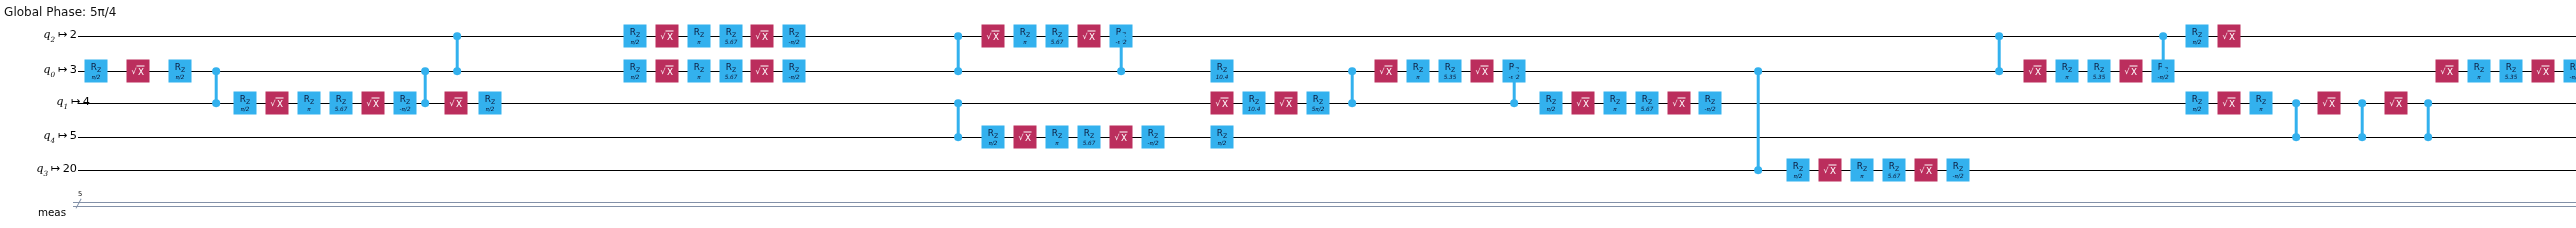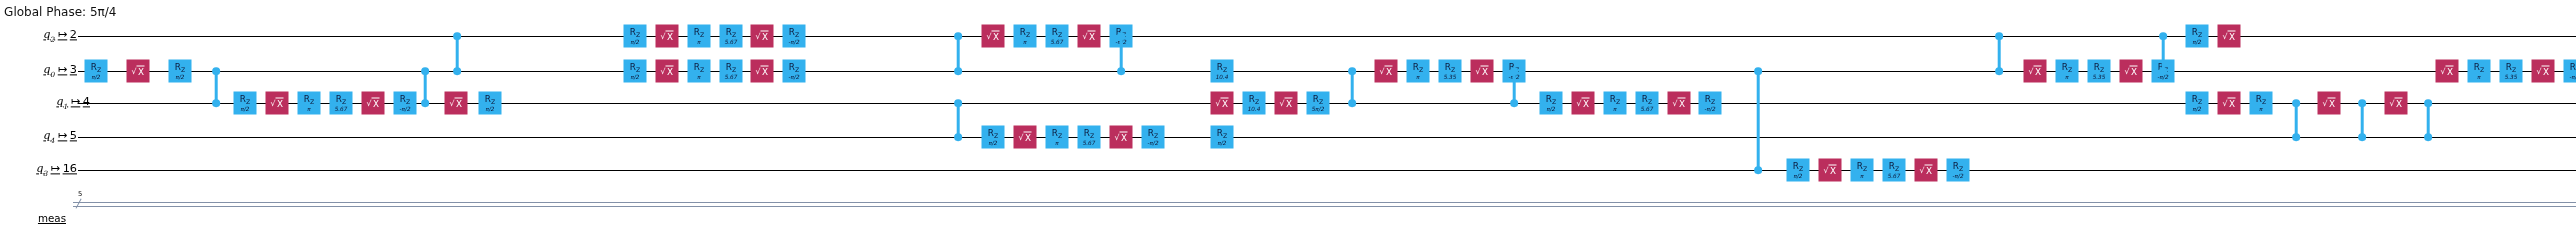--- a/index.html
+++ b/index.html
@@ -8,21 +8,21 @@
 
   .global-phase{
     position:absolute;left:4.1px;top:4.6px;
     font-size:12px;color:#111;white-space:nowrap;
     font-family:"DejaVu Sans","Liberation Sans",sans-serif;
   }
 
   .wire-label{
     position:absolute;right:0;transform:translateY(-50%);
     font-size:11.3px;color:#000;white-space:nowrap;text-align:right;
-    font-family:"DejaVu Serif","Liberation Serif",serif;font-style:italic;text-decoration:underline;
+    font-family:"DejaVu Serif","Liberation Serif",serif;font-style:italic;
   }
   .wire-label .sub{font-size:7.2px;vertical-align:sub;}
   .wire-label .maps{font-style:normal;font-family:"DejaVu Sans",sans-serif;padding:0 2.6px;}
   .wire-label .idx{font-style:normal;font-family:"DejaVu Sans",sans-serif;}
   .wire-label.creg{font-style:normal;font-family:"DejaVu Sans",sans-serif;font-size:10.3px;}
 
   .qwire{position:absolute;height:0;border-top:1.5px solid #000;}
   .cwire{position:absolute;height:3.1px;border-top:1px solid #8391a8;border-bottom:1px solid #8391a8;background:#ffffff;}
   .cwire-slash{position:absolute;width:1px;height:11.3px;background:#8391a8;transform:rotate(28deg);}
   .cwire-count{position:absolute;font-size:6.7px;color:#000;font-family:"DejaVu Sans",sans-serif;}
@@ -49,22 +49,22 @@
 
 <div id="circuit-root">
 
   <div class="global-phase">Global Phase: 5π/4</div>
 
   <div id="labels-layer">
       <div class="wire-label" style="top: 36px; width: 77px; left: 0px;"><span>q</span><span class="sub">2</span><span class="maps">↦</span><span class="idx">2</span></div>
       <div class="wire-label" style="top: 71px; width: 77px; left: 0px;"><span>q</span><span class="sub">0</span><span class="maps">↦</span><span class="idx">3</span></div>
       <div class="wire-label" style="top: 103px; width: 77px; left: 13px;"><span>q</span><span class="sub">1</span><span class="maps">↦</span><span class="idx">4</span></div>
       <div class="wire-label" style="top: 137px; width: 77px; left: 0px;"><span>q</span><span class="sub">4</span><span class="maps">↦</span><span class="idx">5</span></div>
-      <div class="wire-label" style="top: 170px; width: 77px; left: 0px;"><span>q</span><span class="sub">3</span><span class="maps">↦</span><span class="idx">16</span></div>
-      <div class="wire-label creg" style="top: 218px; width: 66px; left: 0px;">meas</div>
+      <div class="wire-label" style="top: 170px; width: 77px; left: 0px;"><span>q</span><span class="sub">3</span><span class="maps">↦</span><span class="idx">20</span></div>
+      <div class="wire-label creg" style="top: 212px; width: 66px; left: 0px;">meas</div>
     </div>
   <div id="wires-layer">
       <div class="qwire" style="left: 78px; width: 3988px; top: 36px; border-top-color: rgb(0, 0, 0);"></div>
       <div class="qwire" style="left: 78px; width: 3988px; top: 71px; border-top-color: rgb(0, 0, 0);"></div>
       <div class="qwire" style="left: 78px; width: 3988px; top: 103px; border-top-color: rgb(0, 0, 0);"></div>
       <div class="qwire" style="left: 78px; width: 3988px; top: 137px; border-top-color: rgb(0, 0, 0);"></div>
       <div class="qwire" style="left: 78px; width: 3988px; top: 170px; border-top-color: rgb(0, 0, 0);"></div>
       <div class="cwire" style="left: 73px; width: 3993px; top: 202px;"></div>
       <div class="cwire-slash" style="left: 78px; top: 198px;"></div>
       <div class="cwire-count" style="left: 78px; top: 190px;">5</div>

